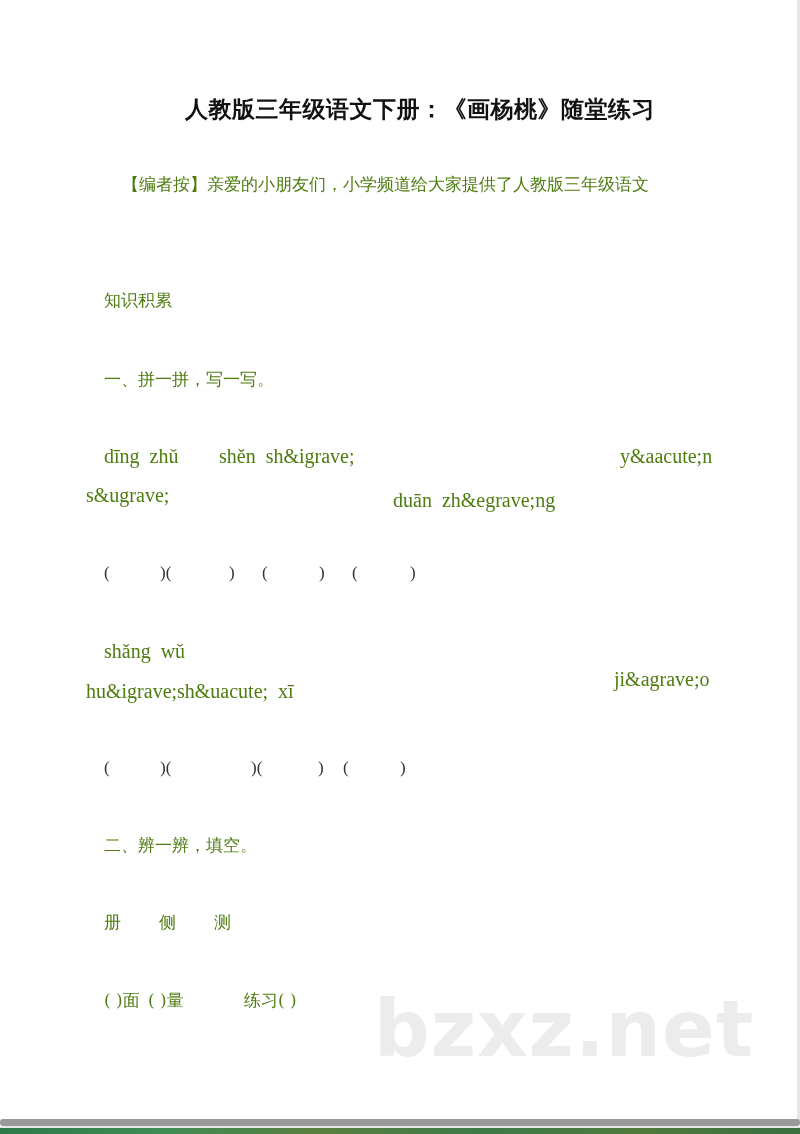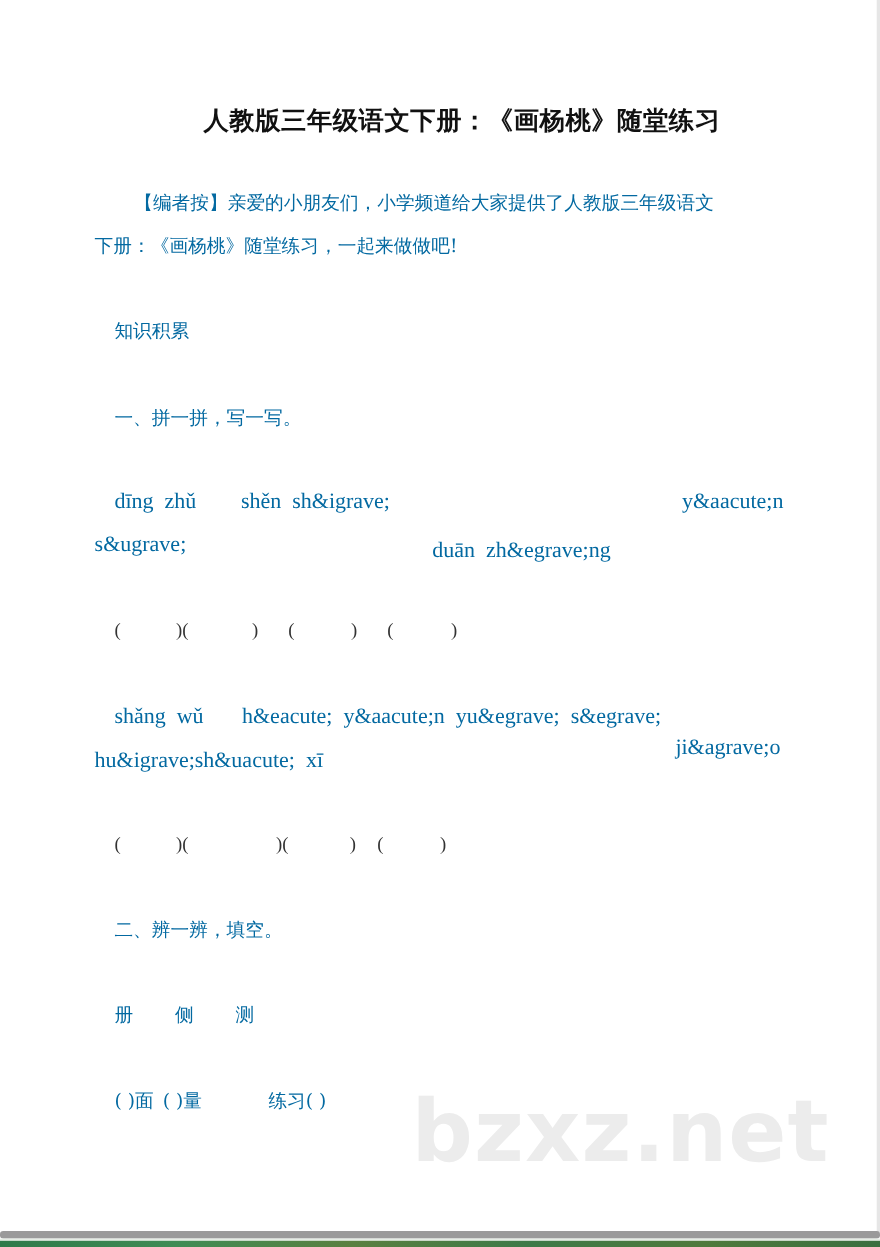--- a/index.html
+++ b/index.html
@@ -15,21 +15,21 @@
       background: #e6e6e6;
     }
 
     .title {
       position: absolute; left: 0; top: 94px; width: 840px; text-align: center;
       font-family: "DejaVu Sans", "Liberation Sans", sans-serif;
       font-weight: bold; font-size: 23px; color: #111; letter-spacing: 0.5px;
     }
 
     .line {
-      position: absolute; font-size: 17px; white-space: pre; color: #0369a1;
+      position: absolute; font-size: 17px; white-space: pre; color: #4d7c0f;
       font-family: "DejaVu Serif", "Liberation Serif", serif;
     }
     .pinyin {
       font-family: "Liberation Serif", "DejaVu Serif", serif; font-size: 20px;
     }
     .blank {
       position: absolute; font-family: "Liberation Serif", serif; font-size: 17px; color: #333;
     }
 
     .watermark {
@@ -52,42 +52,40 @@
     }
   </style>
 </head>
 <body>
 
 <div class="page">
 
   <div class="title">人教版三年级语文下册：《画杨桃》随堂练习</div>
 
   <div class="line" style="left:122px; top:173px;">【编者按】亲爱的小朋友们，小学频道给大家提供了人教版三年级语文</div>
-  <div class="line" style="left:86px; top:212px;">下册：《画杨桃》随堂练习，一起来做做吧!</div>
 
   <div class="line" style="left:104px; top:289px;">知识积累</div>
 
   <div class="line" style="left:104px; top:368px;">一、拼一拼，写一写。</div>
 
   <div class="line pinyin" style="left:104px; top:445px;">dīng  zhǔ</div>
   <div class="line pinyin" style="left:219px; top:445px;">shěn  sh&amp;igrave;</div>
   <div class="line pinyin" style="left:393px; top:445px;margin-top:44px;">duān  zh&amp;egrave;ng</div>
   <div class="line pinyin" style="left:620px; top:445px;">y&amp;aacute;n</div>
   <div class="line pinyin" style="left:86px; top:484px;">s&amp;ugrave;</div>
 
   <span class="blank" style="left:104px; top:563px;">(</span>
   <span class="blank" style="left:160px; top:563px;">)(</span>
   <span class="blank" style="left:229px; top:563px;">)</span>
   <span class="blank" style="left:262px; top:563px;">(</span>
   <span class="blank" style="left:319px; top:563px;">)</span>
   <span class="blank" style="left:352px; top:563px;">(</span>
   <span class="blank" style="left:410px; top:563px;">)</span>
 
   <div class="line pinyin" style="left:104px; top:640px;">shǎng  wǔ</div>
-  <div class="line pinyin" style="left:220px; top:640px;">h&amp;eacute;  y&amp;aacute;n  yu&amp;egrave;  s&amp;egrave;</div>
   <div class="line pinyin" style="left:614px; top:640px;margin-top:28px;">ji&amp;agrave;o</div>
   <div class="line pinyin" style="left:86px; top:680px;">hu&amp;igrave;</div>
   <div class="line pinyin" style="left:177px; top:680px;">sh&amp;uacute;  xī</div>
 
   <span class="blank" style="left:104px; top:758px;">(</span>
   <span class="blank" style="left:160px; top:758px;">)(</span>
   <span class="blank" style="left:251px; top:758px;">)(</span>
   <span class="blank" style="left:318px; top:758px;">)</span>
   <span class="blank" style="left:343px; top:758px;">(</span>
   <span class="blank" style="left:400px; top:758px;">)</span>

